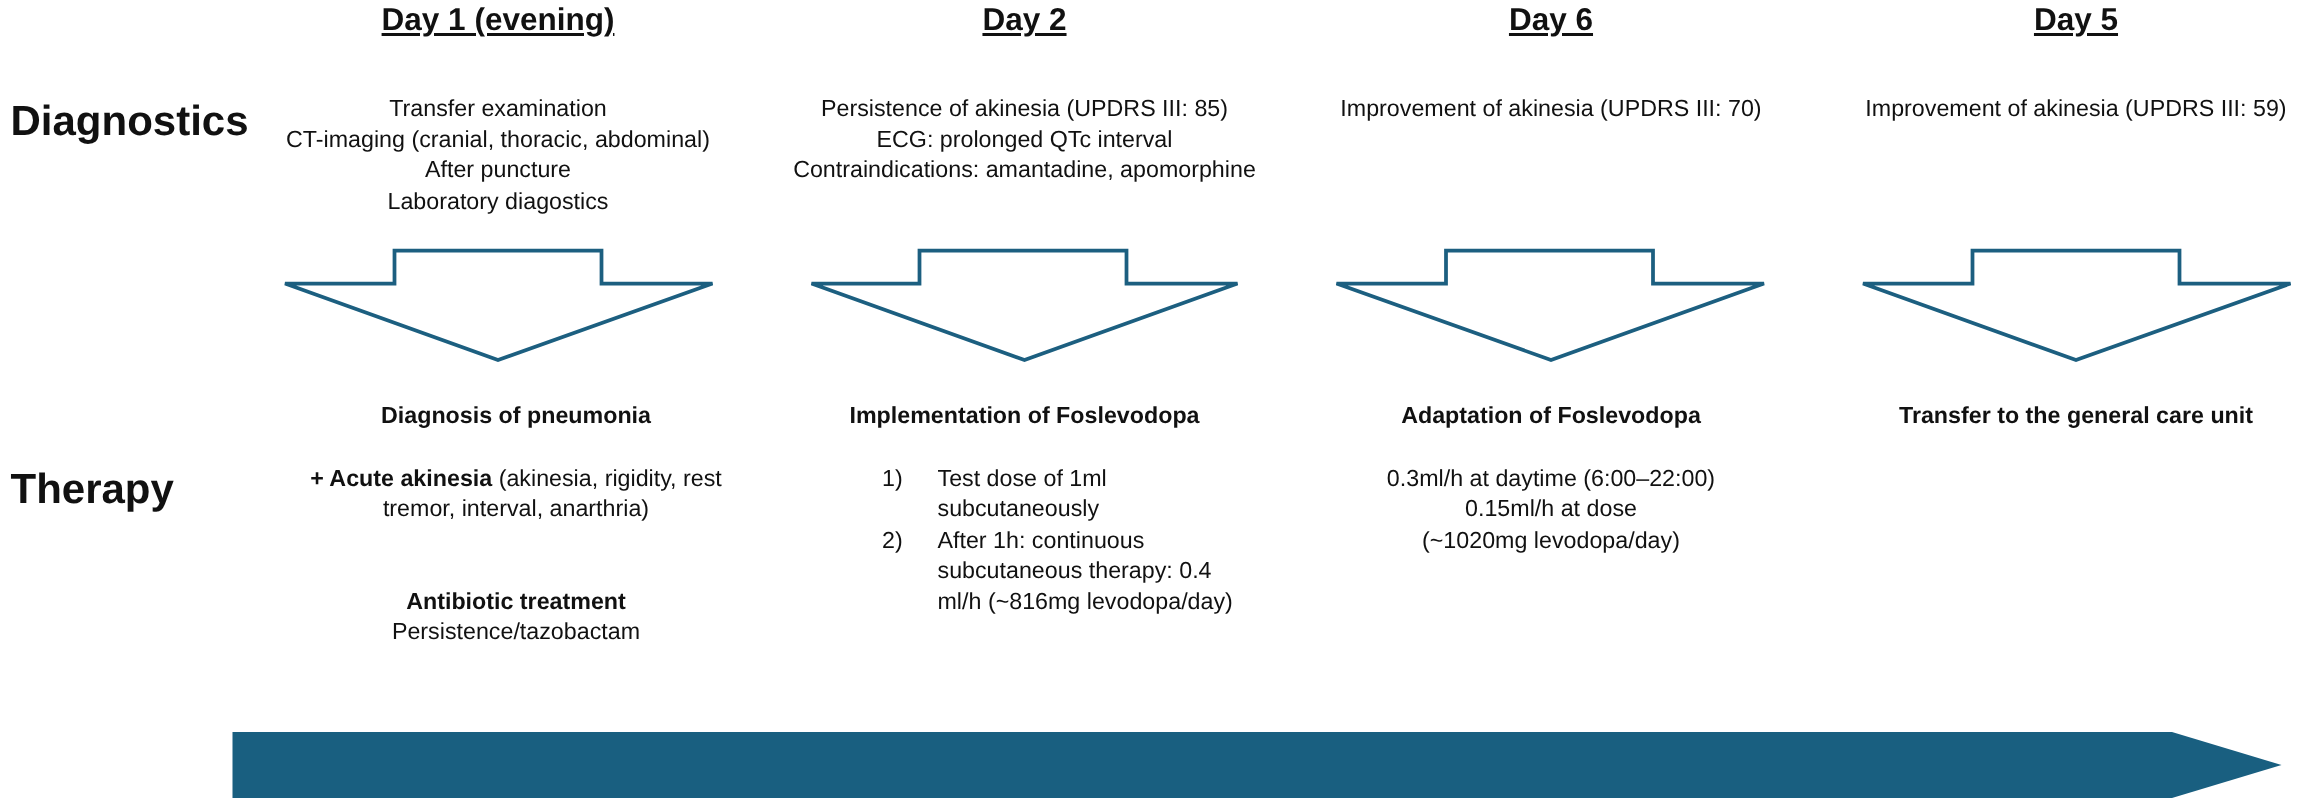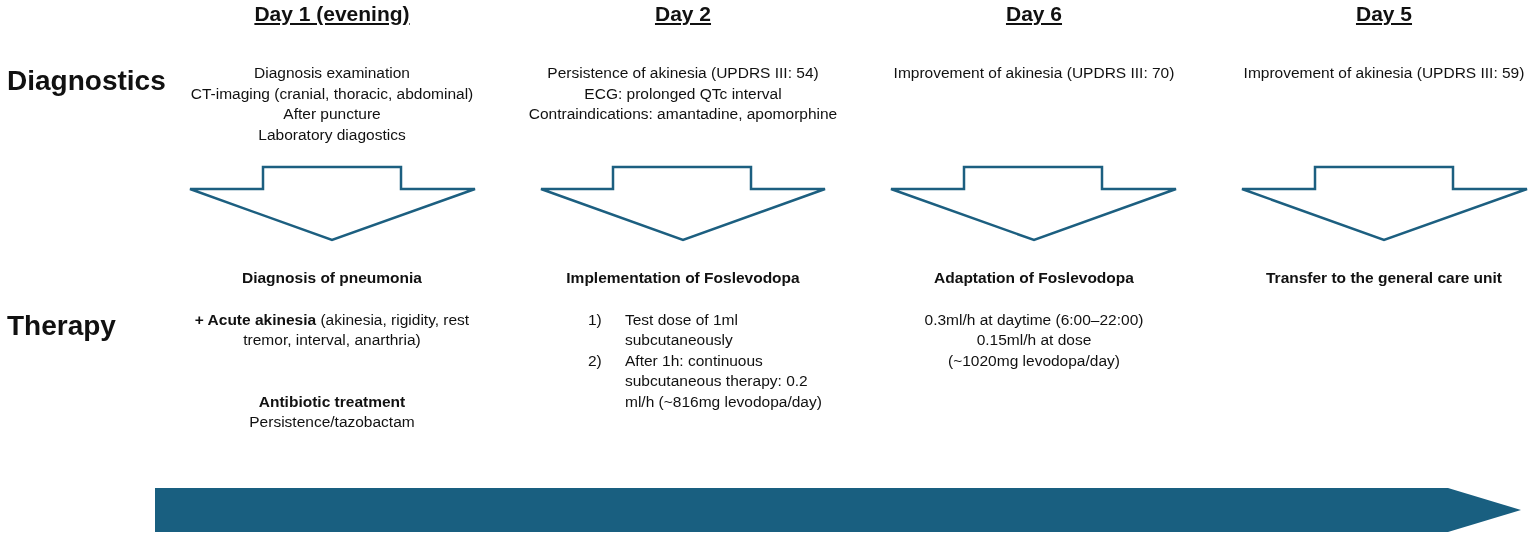--- a/index.html
+++ b/index.html
@@ -31,41 +31,41 @@
 
 <div class="day-title" style="left:162px;">Day 1 (evening)</div>
 <div class="day-title" style="left:513px;">Day 2</div>
 <div class="day-title" style="left:864px;">Day 6</div>
 <div class="day-title" style="left:1214px;">Day 5</div>
 
 <div class="row-label" style="top:65px;">Diagnostics</div>
 <div class="row-label" style="top:310px;">Therapy</div>
 
 <div class="col" style="left:172px; width:320px; top:63px;">
-  <div>Diagnosis examination</div>
+  <div>Transfer examination</div>
   <div>CT-imaging (cranial, thoracic, abdominal)</div>
   <div>After puncture</div>
   <div>Laboratory diagostics</div>
 </div>
 
 <div class="col" style="left:513px; width:340px; top:63px;">
-  <div>Persistence of akinesia (UPDRS III: 54)</div>
+  <div>Persistence of akinesia (UPDRS III: 85)</div>
   <div>ECG: prolonged QTc interval</div>
   <div>Contraindications: amantadine, apomorphine</div>
 </div>
 
 <div class="col" style="left:864px; width:340px; top:63px;">
   <div>Improvement of akinesia (UPDRS III: 70)</div>
 </div>
 
 <div class="col" style="left:1214px; width:340px; top:63px;">
   <div>Improvement of akinesia (UPDRS III: 59)</div>
 </div>
 
-<div class="col" style="left:172px; width:320px; top:268px;">
+<div class="col" style="left:184px; width:320px; top:268px;">
   <div class="bold">Diagnosis of pneumonia</div>
   <div style="height:21px;"></div>
   <div>
     <span class="bold">+ Acute akinesia</span><span> (akinesia, rigidity, rest</span>
   </div>
   <div>tremor, interval, anarthria)</div>
   <div style="height:41px;"></div>
   <div class="bold">Antibiotic treatment</div>
   <div>Persistence/tazobactam</div>
 </div>
@@ -73,21 +73,21 @@
 <div class="col" style="left:513px; width:340px; top:268px;">
   <div class="bold">Implementation of Foslevodopa</div>
   <div style="height:21px;"></div>
   <ul class="ol" style="margin-left:70px; width:250px;">
     <li>
       <span class="num">1)</span>
       <span class="txt">Test dose of 1ml subcutaneously</span>
     </li>
     <li>
       <span class="num">2)</span>
-      <span class="txt">After 1h: continuous subcutaneous therapy: 0.2 ml/h (~816mg levodopa/day)</span>
+      <span class="txt">After 1h: continuous subcutaneous therapy: 0.4 ml/h (~816mg levodopa/day)</span>
     </li>
   </ul>
 </div>
 
 <div class="col" style="left:864px; width:340px; top:268px;">
   <div class="bold">Adaptation of Foslevodopa</div>
   <div style="height:21px;"></div>
   <div>0.3ml/h at daytime (6:00–22:00)</div>
   <div>0.15ml/h at dose</div>
   <div>(~1020mg levodopa/day)</div>

